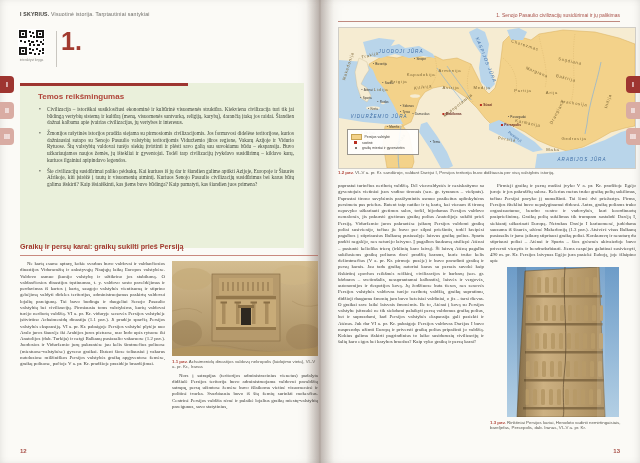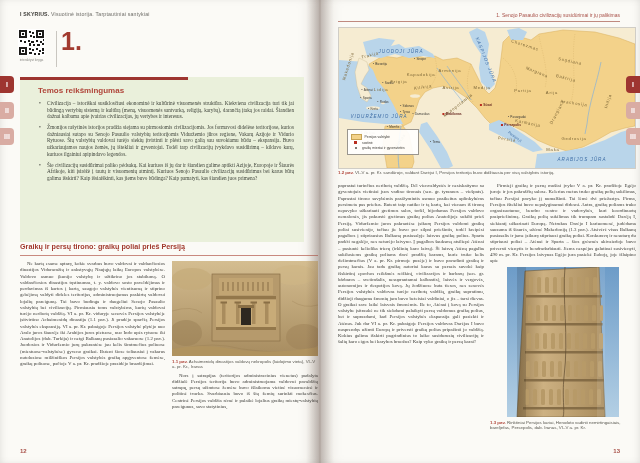--- a/index.html
+++ b/index.html
@@ -12,21 +12,21 @@
     background:linear-gradient(90deg,rgba(0,0,0,0),rgba(70,45,35,.22) 46%,rgba(70,45,35,.30) 50%,rgba(70,45,35,.18) 54%,rgba(0,0,0,0));}
 
   
   .pl-header{position:absolute;left:20px;top:11px;font-family:"Liberation Sans",sans-serif;font-size:5.2px;color:#6e6d68;letter-spacing:.2px;}
   .pl-header b{color:#3b3a36;}
   .qr{position:absolute;left:18px;top:29px;width:27px;height:27px;}
   .qr-caption{position:absolute;left:14px;top:58px;width:35px;text-align:center;font-family:"Liberation Sans",sans-serif;font-size:3.2px;color:#8a8984;}
   .vline{position:absolute;left:56px;top:31px;width:1px;height:36px;background:#c9c6c0;}
   .chapter-num{position:absolute;left:61px;top:27px;font-family:"Liberation Sans",sans-serif;font-weight:bold;font-size:25px;color:#a23a2f;}
   .chapter-title{position:absolute;left:96px;top:32px;width:218px;font-family:"Liberation Sans",sans-serif;font-weight:bold;font-size:10.5px;line-height:12.5px;color:#a23a2f;letter-spacing:.2px;}
-  .theme-box{position:absolute;left:20px;top:77px;width:284px;height:165px;background:#eaf0db;overflow:hidden;}
+  .theme-box{position:absolute;left:20px;top:83px;width:284px;height:165px;background:#eaf0db;overflow:hidden;}
   .theme-box::before{content:"";position:absolute;left:0;top:0;width:168px;height:3px;background:#9e3530;}
   .theme-title{margin:9px 0 5px 18px;font-family:"Liberation Sans",sans-serif;font-weight:bold;font-size:8px;color:#b0453a;}
   .theme-list{list-style:none;margin:0;padding:0 10px 0 18px;}
   .theme-list li{position:relative;padding-left:9px;margin-bottom:4.5px;font-size:5.2px;line-height:6.6px;color:#40453c;text-align:justify;}
   .theme-list li::before{content:"\2022";position:absolute;left:1px;top:0;color:#4a4a44;}
   .section-heading{position:absolute;left:20px;top:242px;width:298px;font-family:"Liberation Sans",sans-serif;font-weight:bold;font-size:7.2px;color:#a23a2f;border-bottom:1px solid #c9897f;padding-bottom:3.5px;}
   .col{position:absolute;top:261px;height:187px;font-size:4.9px;line-height:6.25px;text-align:justify;color:#3c3c38;overflow:hidden;}
   .col p{margin:0;text-indent:7px;}
   .col-a{left:20px;width:145px;}
   .col-b{left:172px;width:146px;}
@@ -130,21 +130,21 @@
 
     <div class="theme-box">
       <div class="theme-title">Temos reikšmingumas</div>
       <ul class="theme-list">
         <li>Civilizacija – istoriškai susiklosčiusi ekonominė ir kultūrinė visuomenės struktūra. Kiekviena civilizacija turi tik jai būdingą vertybių sistemą ir kultūrą (meną, visuomenės santvarką, religiją, karybą), darančią įtaką jos raidai. Šiandien dažnai kalbama apie įvairias civilizacijas, jų vertybes ir interesus.</li>
         <li>Žmonijos rašytinės istorijos pradžia siejama su pirmosiomis civilizacijomis. Jos formavosi didelėse teritorijose, kurios dažniausiai sutapo su Senojo Pasaulio valstybių teritorijomis Viduržemio jūros regione, Vakarų Azijoje ir Vidurio Rytuose. Šių valstybių valdovai turėjo siekių įtvirtinti ir plėsti savo galią sau suvokiamu būdu – ekspansija. Buvo užkariaujamos naujos žemės, jų ištekliai ir gyventojai. Todėl tarp civilizacijų įvykdavo susidūrimų – kildavo karų, kuriuos ilgainiui apipindavo legendos.</li>
         <li>Šie civilizacijų susidūrimai paliko pėdsakų. Kai kuriuos iš jų dar ir šiandien galime aptikti Azijoje, Europoje ir Šiaurės Afrikoje, kiti įsirėžė į tautų ir visuomenių atmintį. Kuriuos Senojo Pasaulio civilizacijų susidūrimus bei karus būtų galima išskirti? Kaip išsiaiškinti, kas jiems buvo būdinga? Kaip pamatyti, kas šiandien juos primena?</li>
       </ul>
     </div>
 
-    <div class="section-heading">Graikų ir persų tirono: graikų poliai prieš Persiją</div>
+    <div class="section-heading">Graikų ir persų karai: graikų sukilti prieš Persiją</div>
 
     <div class="col col-a">
       <p>Ne kartą esame aptarę, kokie svarbūs buvo valdovai ir valdančiosios dinastijos Viduramžių ir ankstyvųjų Naujųjų laikų Europos valstybėse. Valdovo asmuo įkūnijo valstybę ir užtikrino jos stabilumą. O valdančiosios dinastijos tęstinumas, t. y. valdovo sosto paveldėjimas ir perdavimas iš kartos į kartą, saugojo valstybės vientisumą ir stiprino gebėjimą valdyti dideles teritorijas, administruojamas paskirtų valdovui lojalių pareigūnų. Tai buvo būdinga ir daugeliui Senojo Pasaulio valstybių bei civilizacijų. Pirmiausia toms valstybėms, kurių valdovai turėjo neribotą valdžią. VI a. pr. Kr. viduryje senovės Persijos valstybėje įsitvirtino Achaimenidų dinastija (1.1 pav.). Ji pradėjo sparčią Persijos valstybės ekspansiją. VI a. pr. Kr. pabaigoje Persijos valstybė plytėjo nuo Aralo jūros šiaurėje iki Arabijos jūros pietuose, nuo Indo upės rytuose iki Anatolijos (dab. Turkija) ir netgi Balkanų pusiasalio vakaruose (1.2 pav.). Juodosios ir Viduržemio jūrų pakrantėse jau kelis šimtmečius poliuose (miestuose-valstybėse) gyveno graikai. Būtent šiose toliausiai į vakarus nutolusiose milžiniškos Persijos valstybės graikų apgyventose žemėse, graikų poliuose, pačioje V a. pr. Kr. pradžioje prasidėjo bruzdėjimai.</p>
     </div>
 
     <div class="col col-b">
       <div>
         <svg width="146" height="95" viewBox="0 0 146 95" style="display:block">
           <defs>
             <linearGradient id="rock" x1="0" y1="0" x2="0" y2="1">

